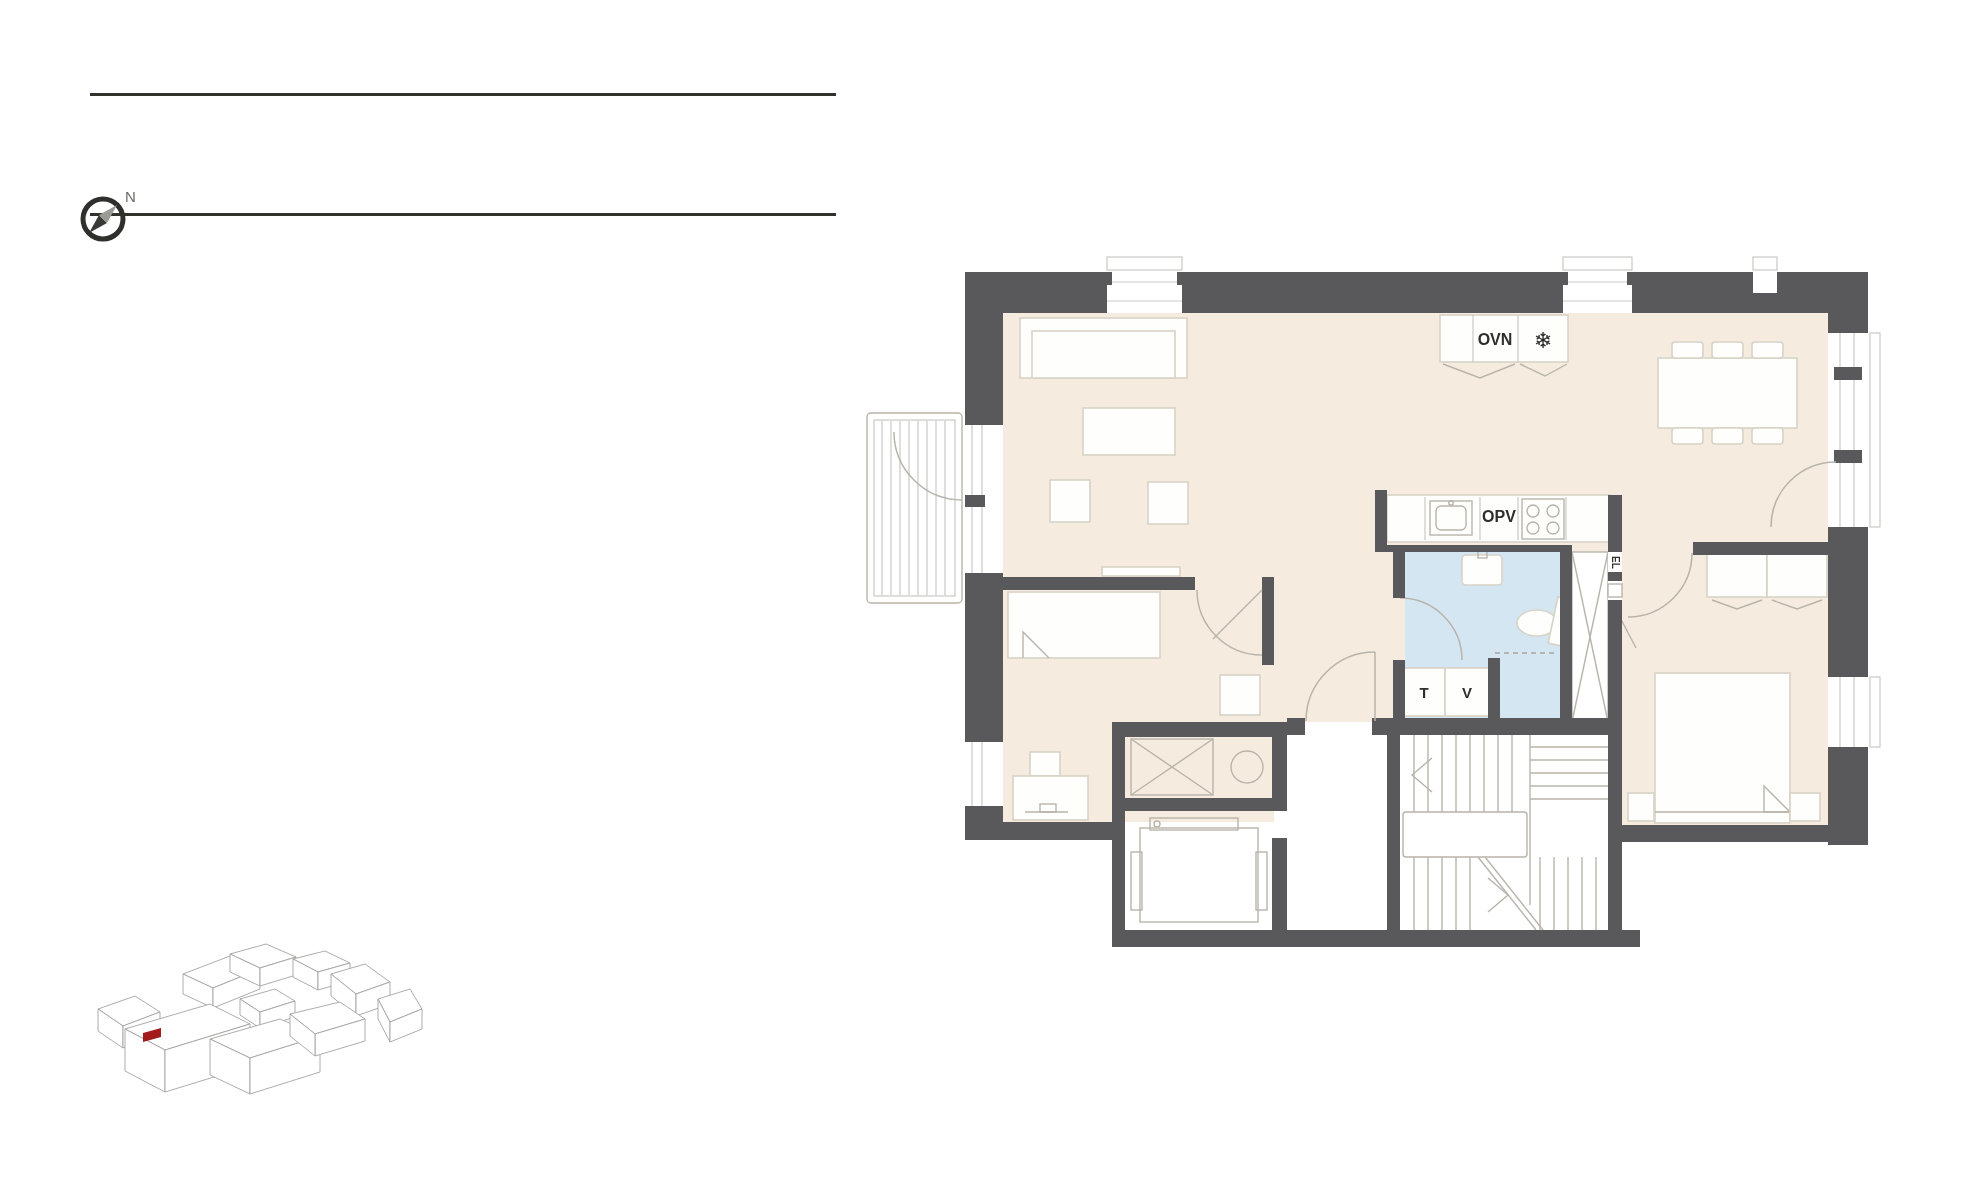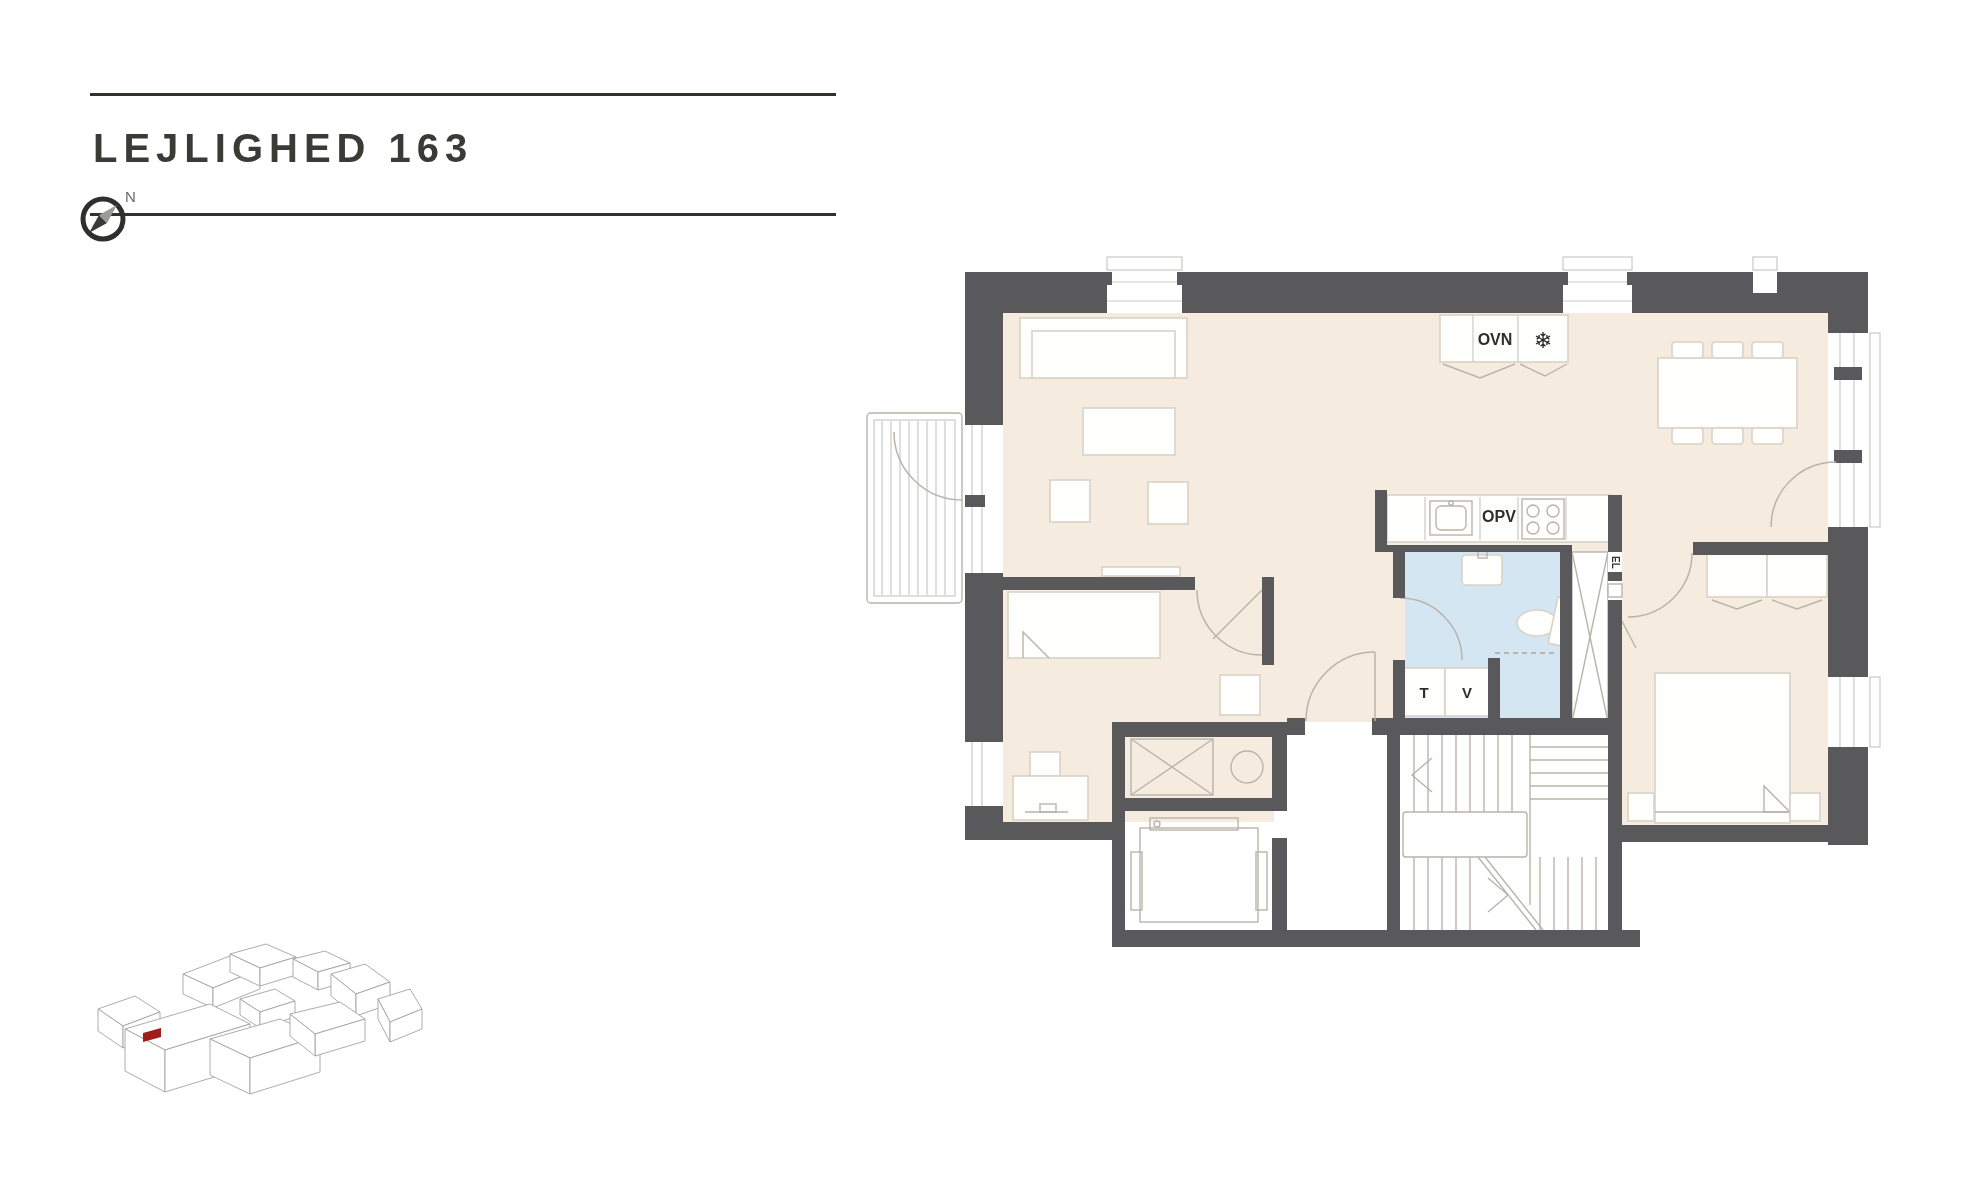--- a/index.html
+++ b/index.html
@@ -33,21 +33,20 @@
   .flake{font-family:"DejaVu Sans",sans-serif;font-size:22px;fill:#232320;}
   .nlbl{font-family:"Liberation Sans",sans-serif;font-size:15px;fill:#6a6a66;}
   .blk{fill:#ffffff;stroke:#a3a3a1;stroke-width:0.9;}
 </style>
 </head>
 <body>
 
 <div class="screen">
 
   <div class="rule top"></div>
-  <div class="title">LEJLIGHED 163</div>
   <div class="rule bottom"></div>
 
   <svg id="compass" width="90" height="72" viewBox="0 0 90 72">
     <circle cx="28" cy="33" r="20" fill="none" stroke="#2f2f2c" stroke-width="5"></circle>
     <polygon points="14,47 32,37 24,29" fill="#3a3a36"></polygon>
     <polygon points="42,19 32,37 24,29" fill="#9a9a96"></polygon>
     <text x="50" y="16" class="nlbl">N</text>
   </svg>
 
   <svg id="plan" width="1055" height="800" viewBox="855 190 1055 800">

